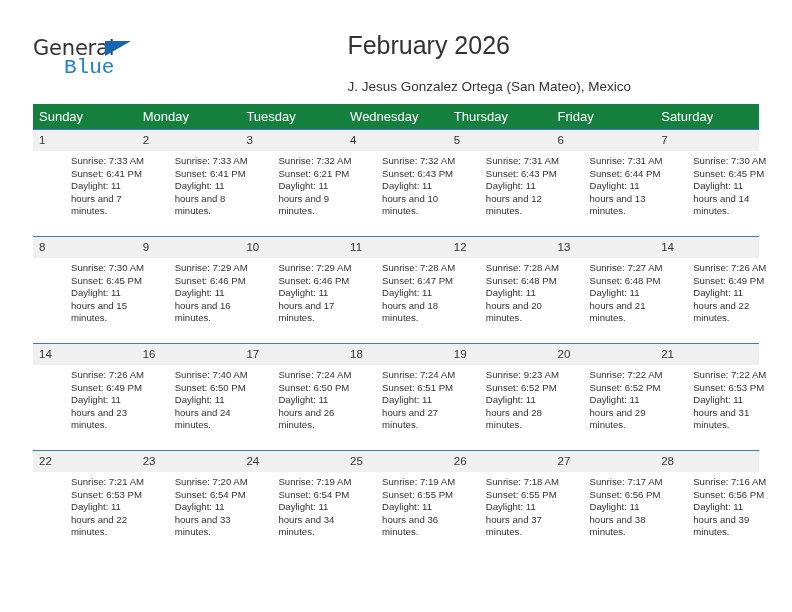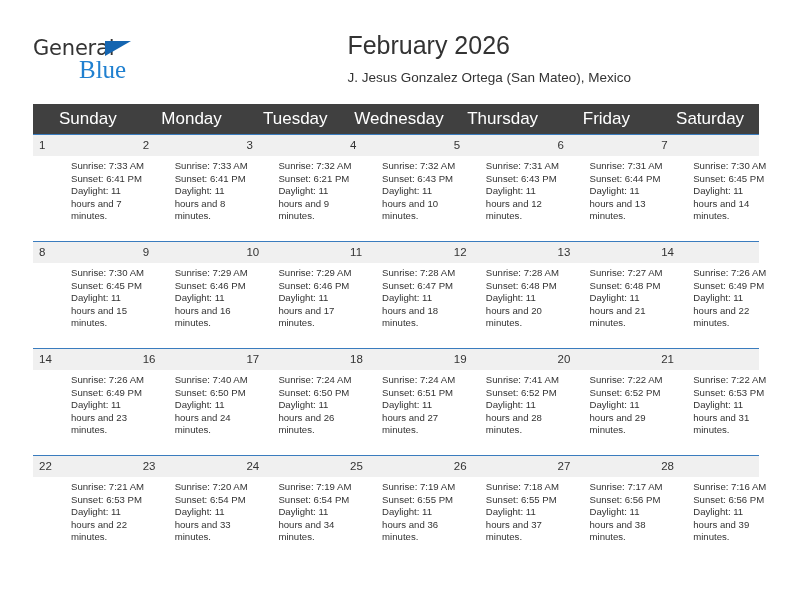--- a/index.html
+++ b/index.html
@@ -50,62 +50,62 @@
     position: absolute;
     left: 72px;
     top: 5px;
     width: 0;
     height: 0;
     border-left: 26px solid #1565b0;
     border-bottom: 15px solid transparent;
   }
   .logo-blue {
     position: absolute;
-    left: 46px;
+    left: 31px;
     top: 20px;
-    font-size: 25px;
+    font-size: 21px;
     color: #2080d0;
-    font-family: Liberation Serif, serif;
+    font-family: Liberation Mono, monospace;
     font-weight: 400;
   }
   .title-block {
     position: absolute;
     right: 8px;
     top: 0;
     text-align: left;
   }
   .cal-title {
     font-size: 25px;
     color: #333333;
     line-height: 30px;
     white-space: nowrap;
   }
   .cal-subtitle {
     font-size: 13.5px;
     color: #333333;
     line-height: 20px;
-    margin-top: 8px;
+    margin-top: 17px;
     white-space: nowrap;
   }
 
   
   .calendar {
     position: absolute;
     left: 33px;
     top: 104px;
     width: 726px;
     border-collapse: collapse;
     table-layout: fixed;
   }
   .calendar th {
-    background: #404040;
+    background: #15803d;
     color: #ffffff;
-    font-size: 17px;
+    font-size: 13px;
     font-weight: normal;
-    text-align: center;
+    text-align: left;
     padding: 5px 0 5px 6px;
     height: 12px;
     border: none;
   }
   .calendar td {
     vertical-align: top;
     padding: 0;
     width: 103.71px;
     border-top: 1px solid #3a7cbe;
     background: #ffffff;
@@ -312,21 +312,21 @@
             <div class="daynum">18</div>
             <div class="details">
               <div>Sunrise: 7:24 AM</div>
               <div>Sunset: 6:51 PM</div>
               <div class="daylight">Daylight: 11 hours and 27 minutes.</div>
             </div>
           </td>
           <td>
             <div class="daynum">19</div>
             <div class="details">
-              <div>Sunrise: 7:41 AM</div>
+              <div>Sunrise: 9:23 AM</div>
               <div>Sunset: 6:52 PM</div>
               <div class="daylight">Daylight: 11 hours and 28 minutes.</div>
             </div>
           </td>
           <td>
             <div class="daynum">20</div>
             <div class="details">
               <div>Sunrise: 7:22 AM</div>
               <div>Sunset: 6:52 PM</div>
               <div class="daylight">Daylight: 11 hours and 29 minutes.</div>

